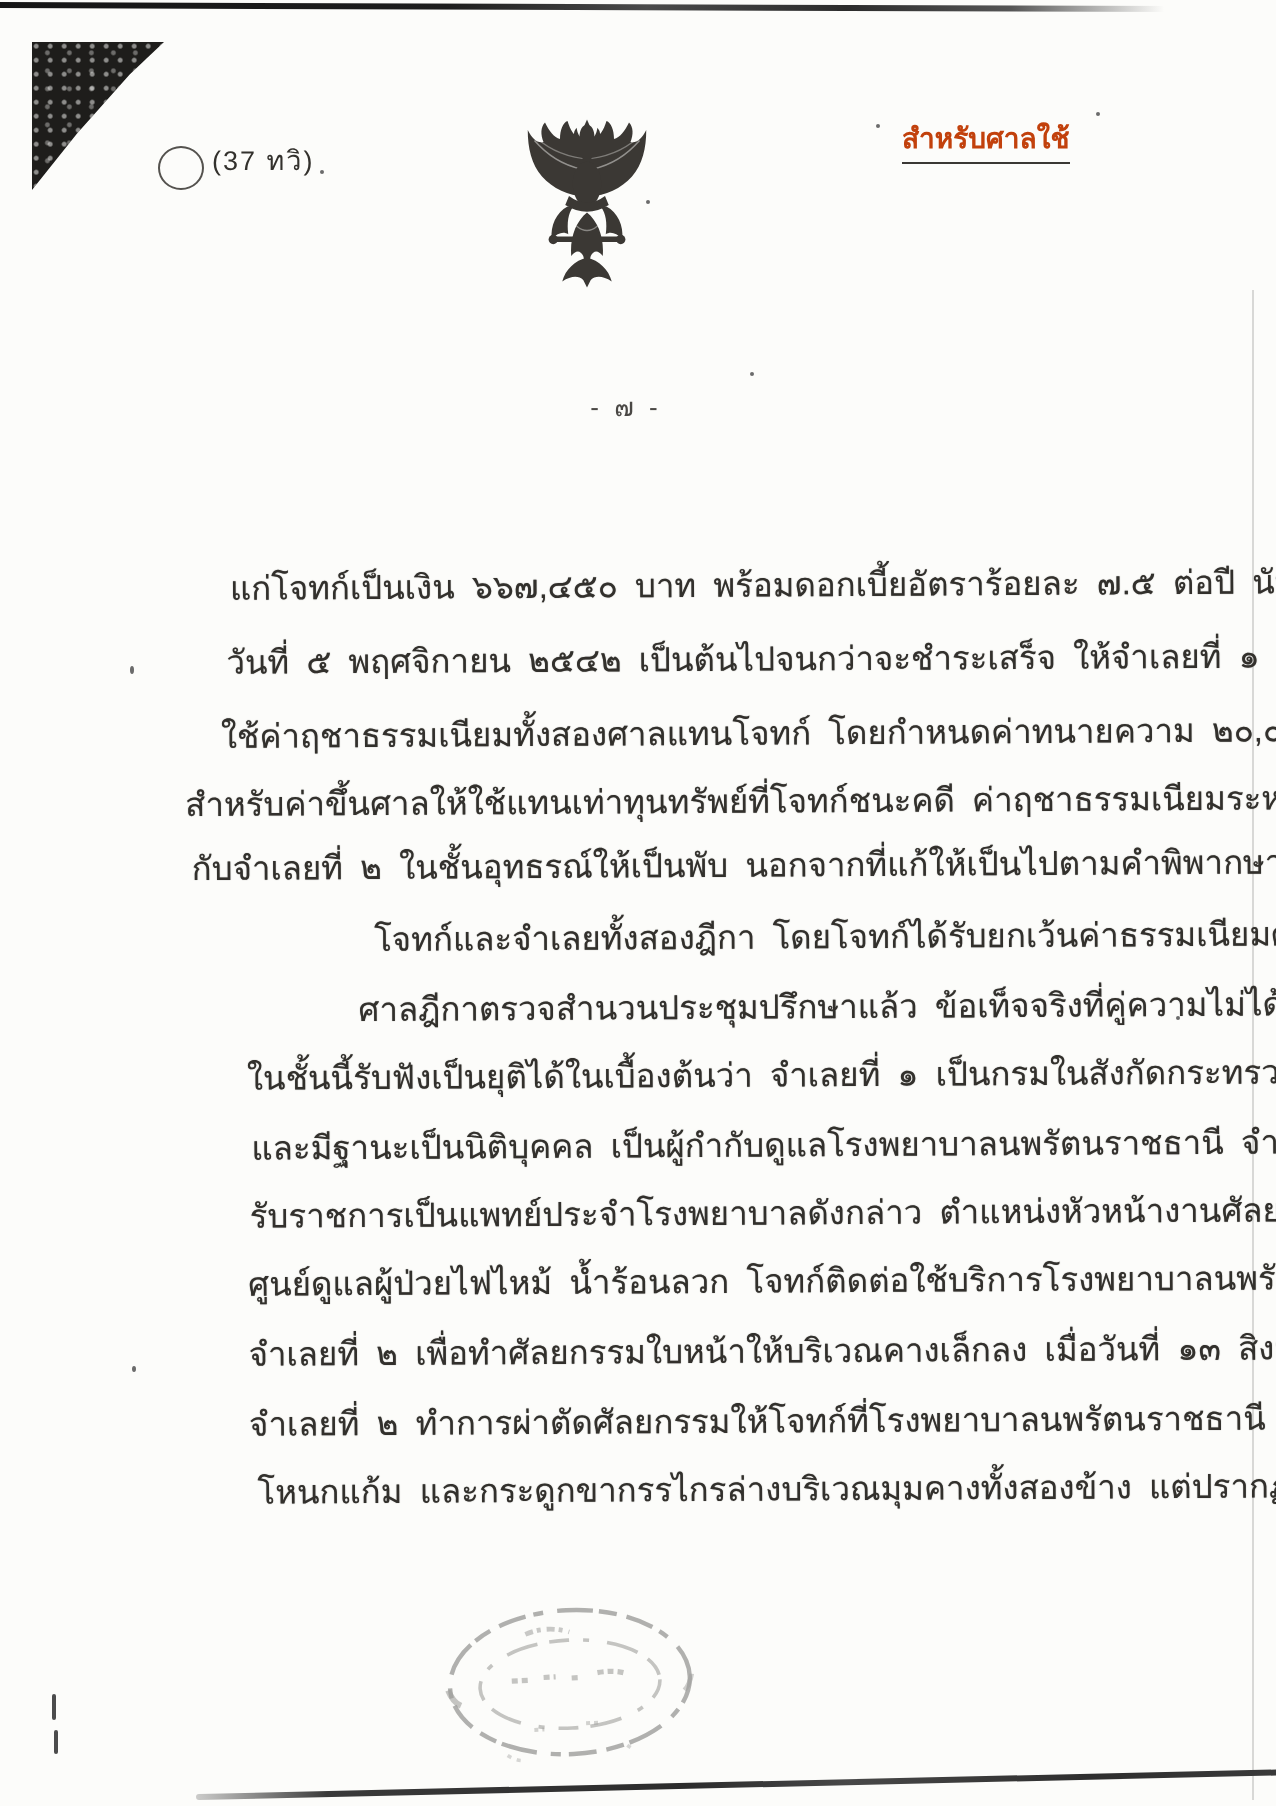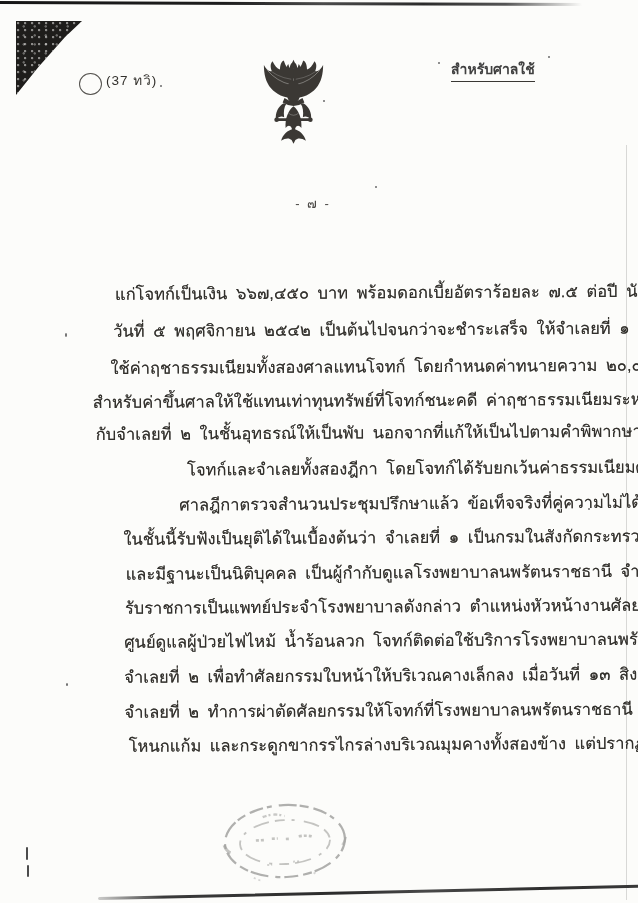--- a/index.html
+++ b/index.html
@@ -35,21 +35,21 @@
   .circle-mark{
     position:absolute;left:79px;top:73px;width:21px;height:20px;
     border:1.6px solid #54524e;border-radius:50%;
   }
   .form-ref{
     position:absolute;left:106px;top:69px;
     font-size:13.5px;color:#33312d;letter-spacing:1px;white-space:nowrap;
   }
   .usage-label{
     position:absolute;left:451px;top:58px;
-    font-size:14px;color:#404040;white-space:nowrap;
+    font-size:14px;color:#c2410c;white-space:nowrap;
     border-bottom:1.4px solid #3a3834;padding-bottom:1px;font-weight:bold;
   }
   .garuda{position:absolute;left:256px;top:59px;width:75px;height:93px;}
   .page-number{
     position:absolute;left:281px;top:193px;width:64px;text-align:center;
     font-size:13px;color:#4a4845;letter-spacing:2px;white-space:nowrap;
   }
 
   
   .body-text{position:absolute;left:0;top:0;width:100%;height:100%;

